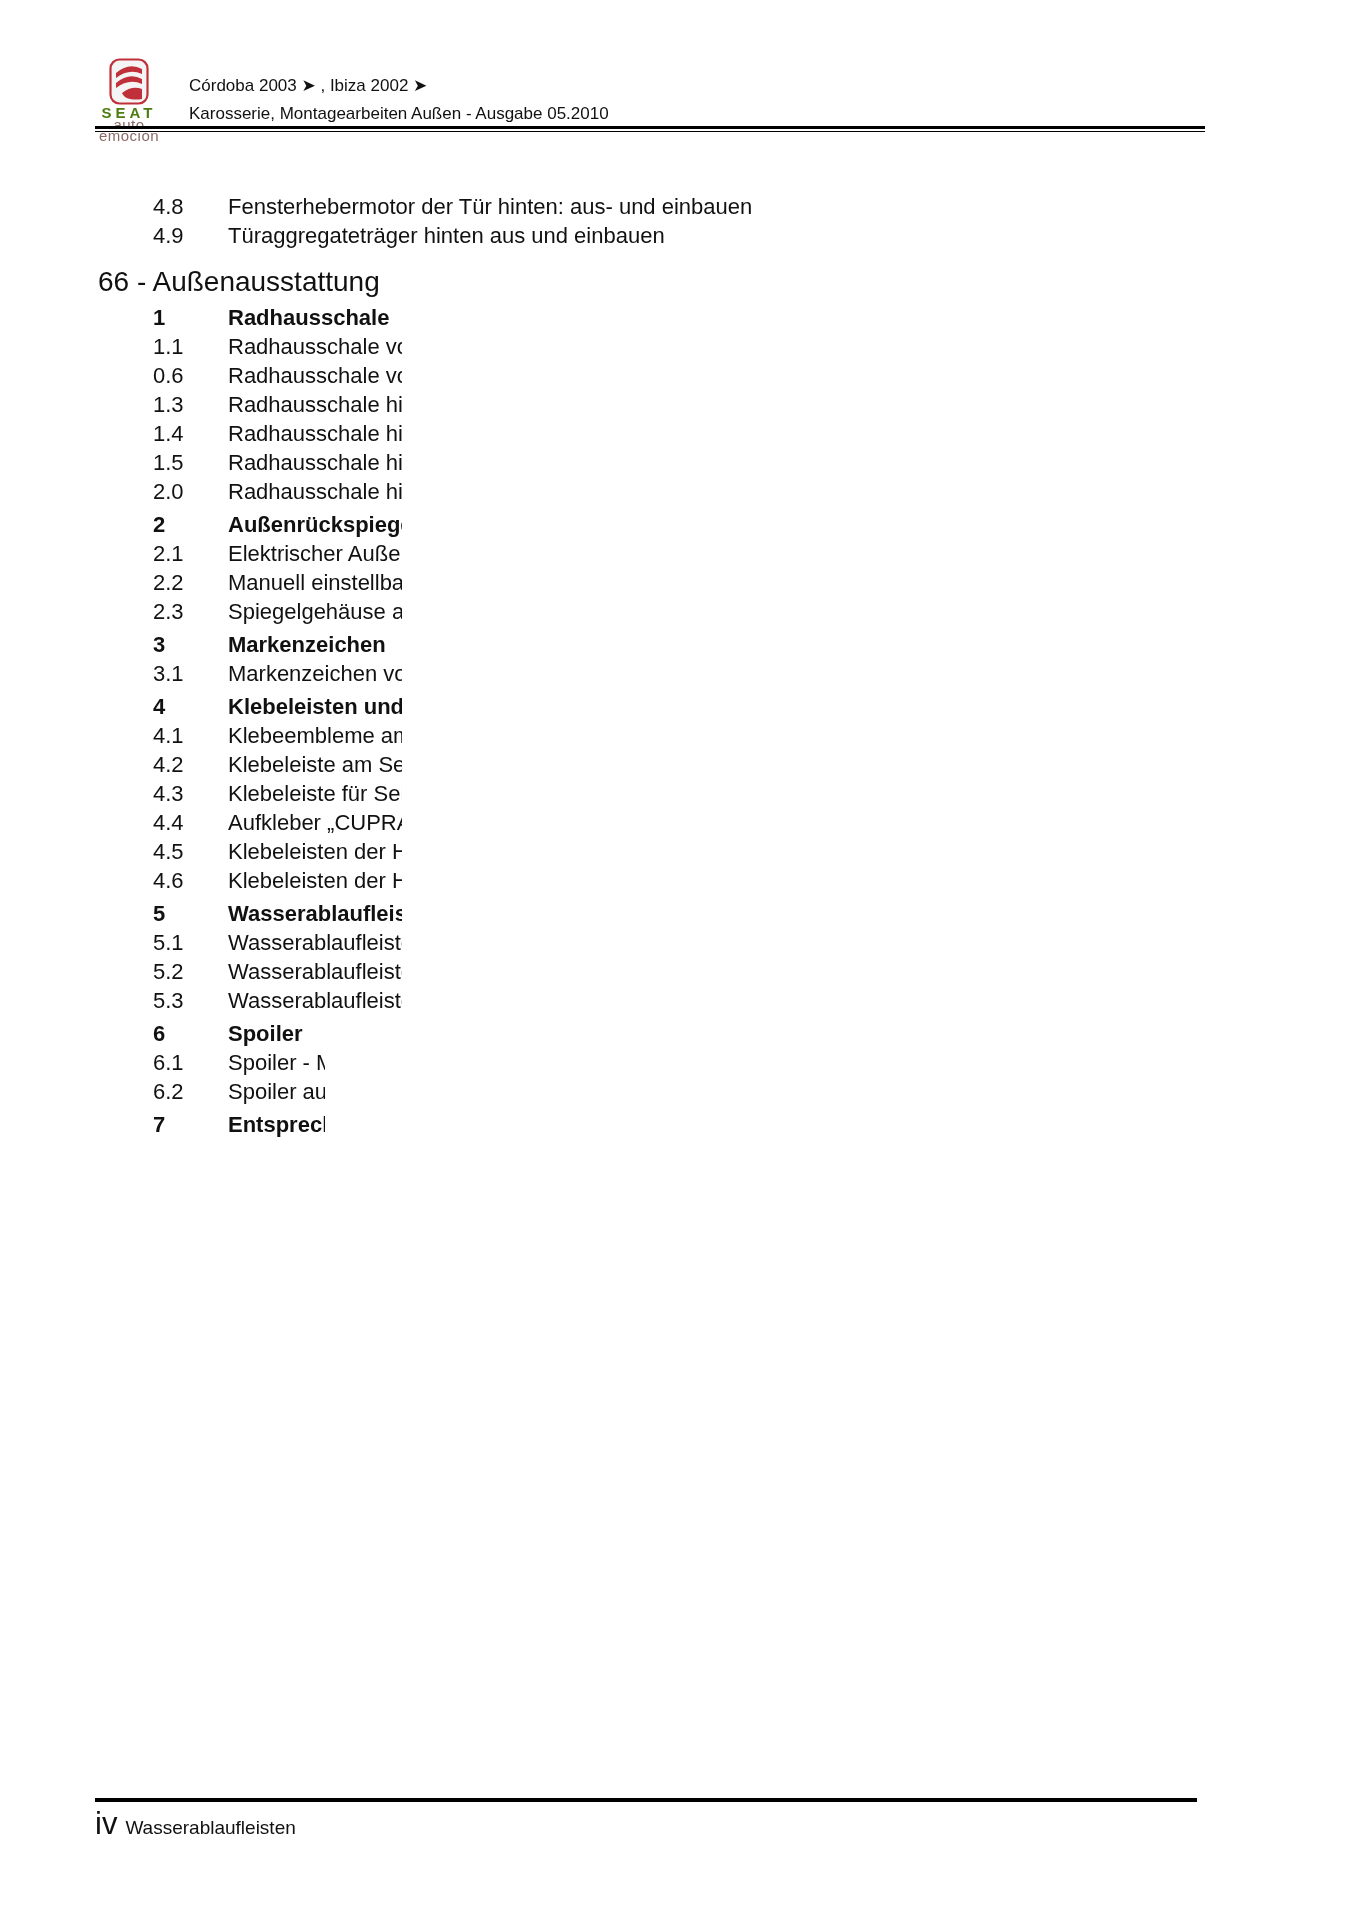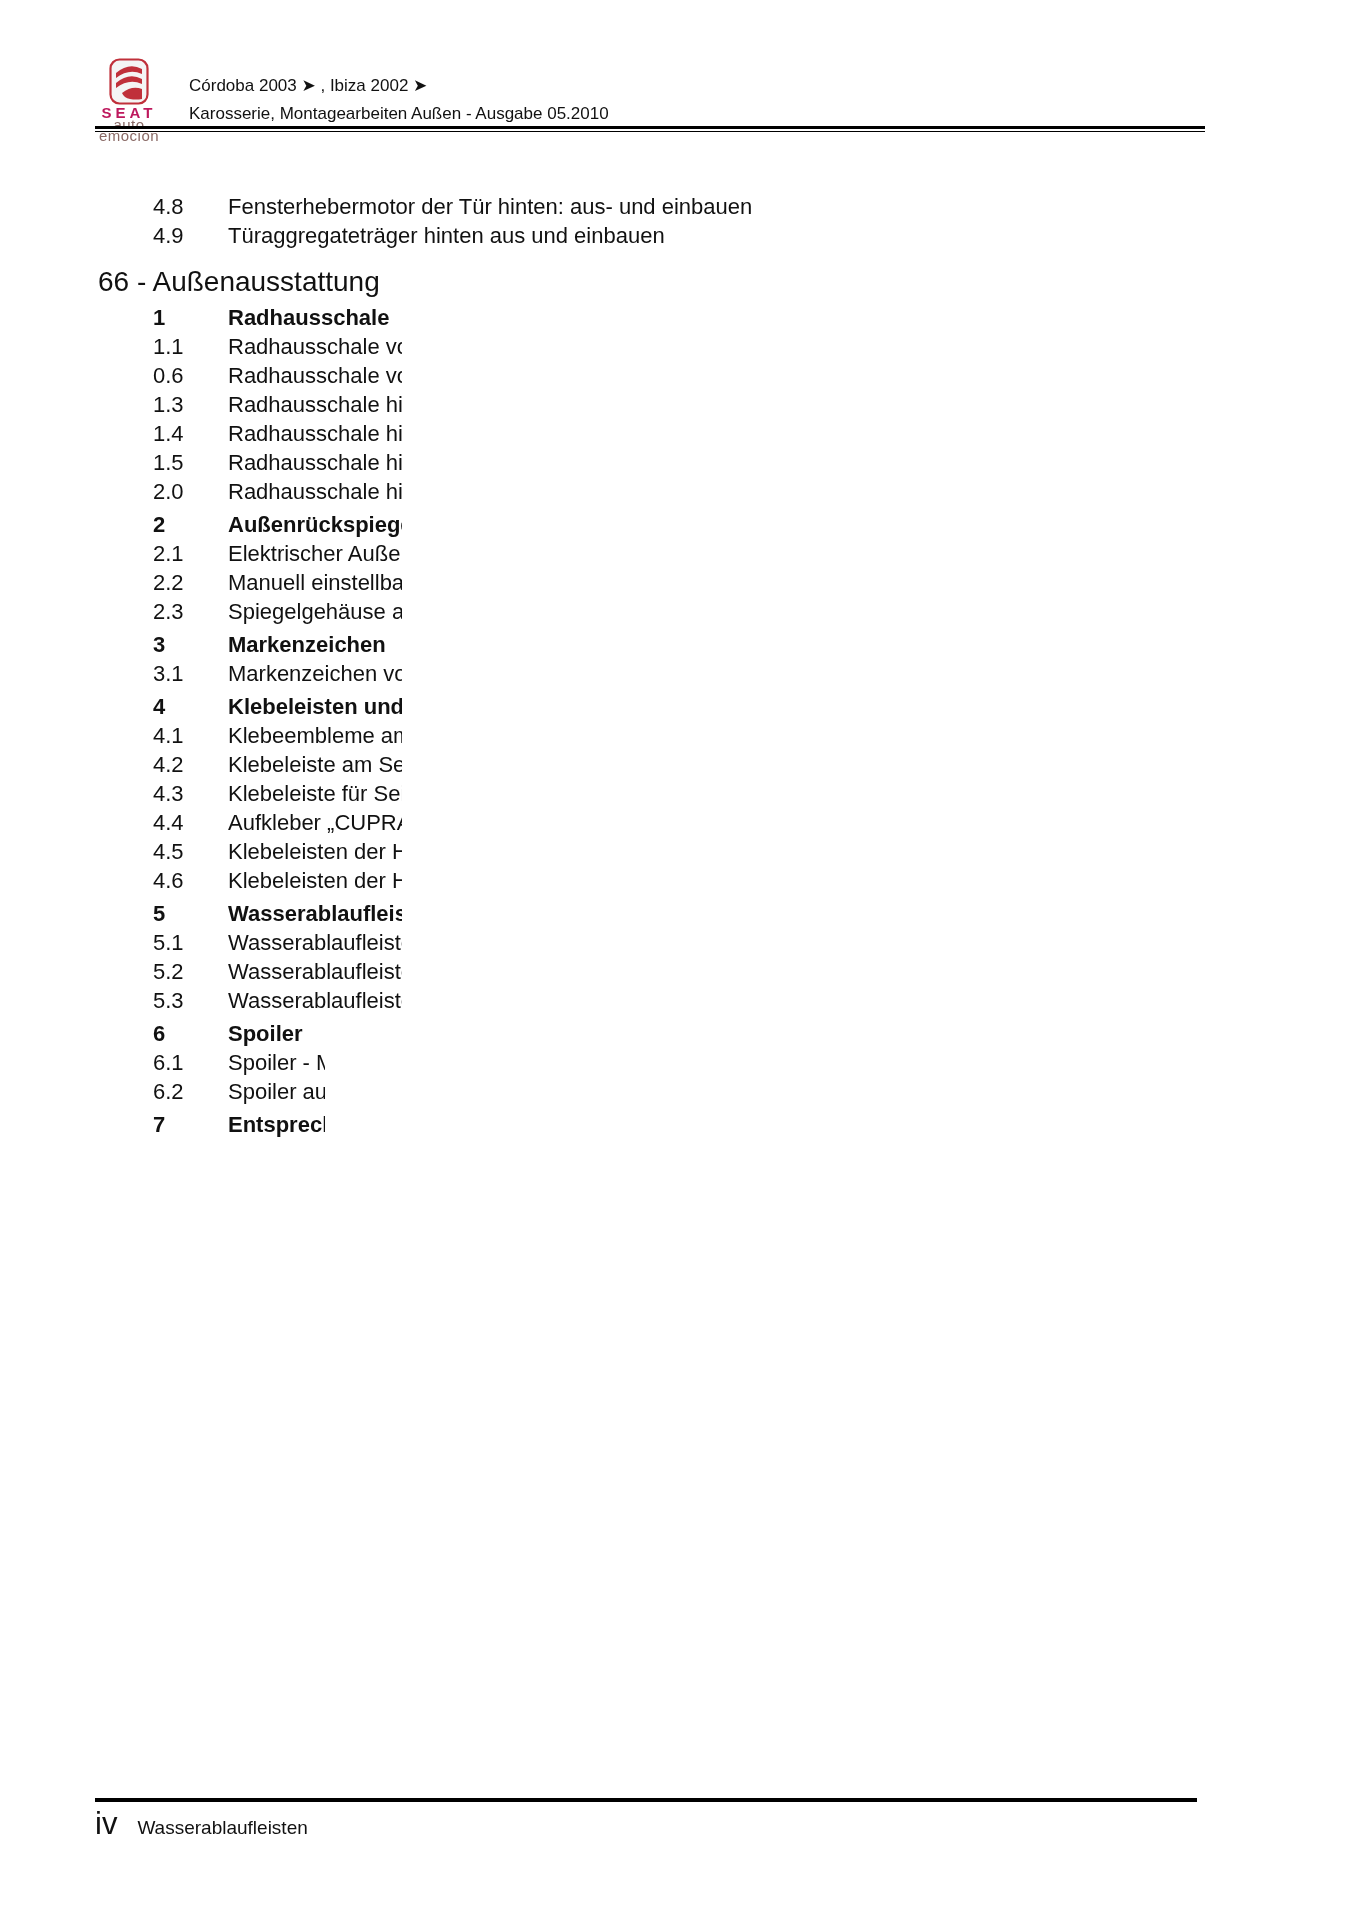--- a/index.html
+++ b/index.html
@@ -6,21 +6,21 @@
   .page {
     position:relative; width:1357px; height:1920px; background:#ffffff;
     font-family:"Liberation Sans", sans-serif; color:#111; overflow:hidden;
     margin:0 auto;
   }
 
   
   .brand { position:absolute; left:86px; top:58px; width:86px; text-align:center; }
   .badge { width:40px; height:47px; margin:0 auto; }
   .brand-name {
-    color:#be185d; font-weight:bold; font-size:15px; letter-spacing:4px;
+    color:#4d7c0f; font-weight:bold; font-size:15px; letter-spacing:4px;
     line-height:13px; margin-top:1px;
   }
   .brand-tagline { color:#8a6a66; font-size:15px; letter-spacing:0.5px; line-height:11px; }
 
   .header-title { position:absolute; left:189px; top:72px; font-size:17px; line-height:28px; white-space:nowrap; }
 
   .header-rule {
     position:absolute; left:95px; top:126px; width:1110px; height:7px;
     background:linear-gradient(#000 0 3px, #fff 3px 5px, #000 5px 6px, transparent 6px);
   }
@@ -53,21 +53,21 @@
     height:34px; line-height:34px; margin-top:15px; margin-bottom:4px;
   }
   .toc-row.chapter .dots {
     height:4px; margin:0 6px 0 16px;
     background-image:radial-gradient(circle, #111 2px, transparent 2.1px);
     background-size:16px 4px;
   }
 
   
   .footer-rule { position:absolute; left:95px; top:1798px; width:1102px; height:4px; background:#000; }
-  .footer { position:absolute; left:95px; top:1804px; display:flex; align-items:baseline; gap:20px; }
+  .footer { position:absolute; left:95px; top:1804px; display:flex; align-items:baseline; gap:8px; }
   .footer .folio { font-size:31px; line-height:40px; }
   .footer .footer-text { font-size:19px; }
 </style>
 </head>
 <body>
 
 <div class="page">
 
   <div class="brand">
     <div class="badge">

